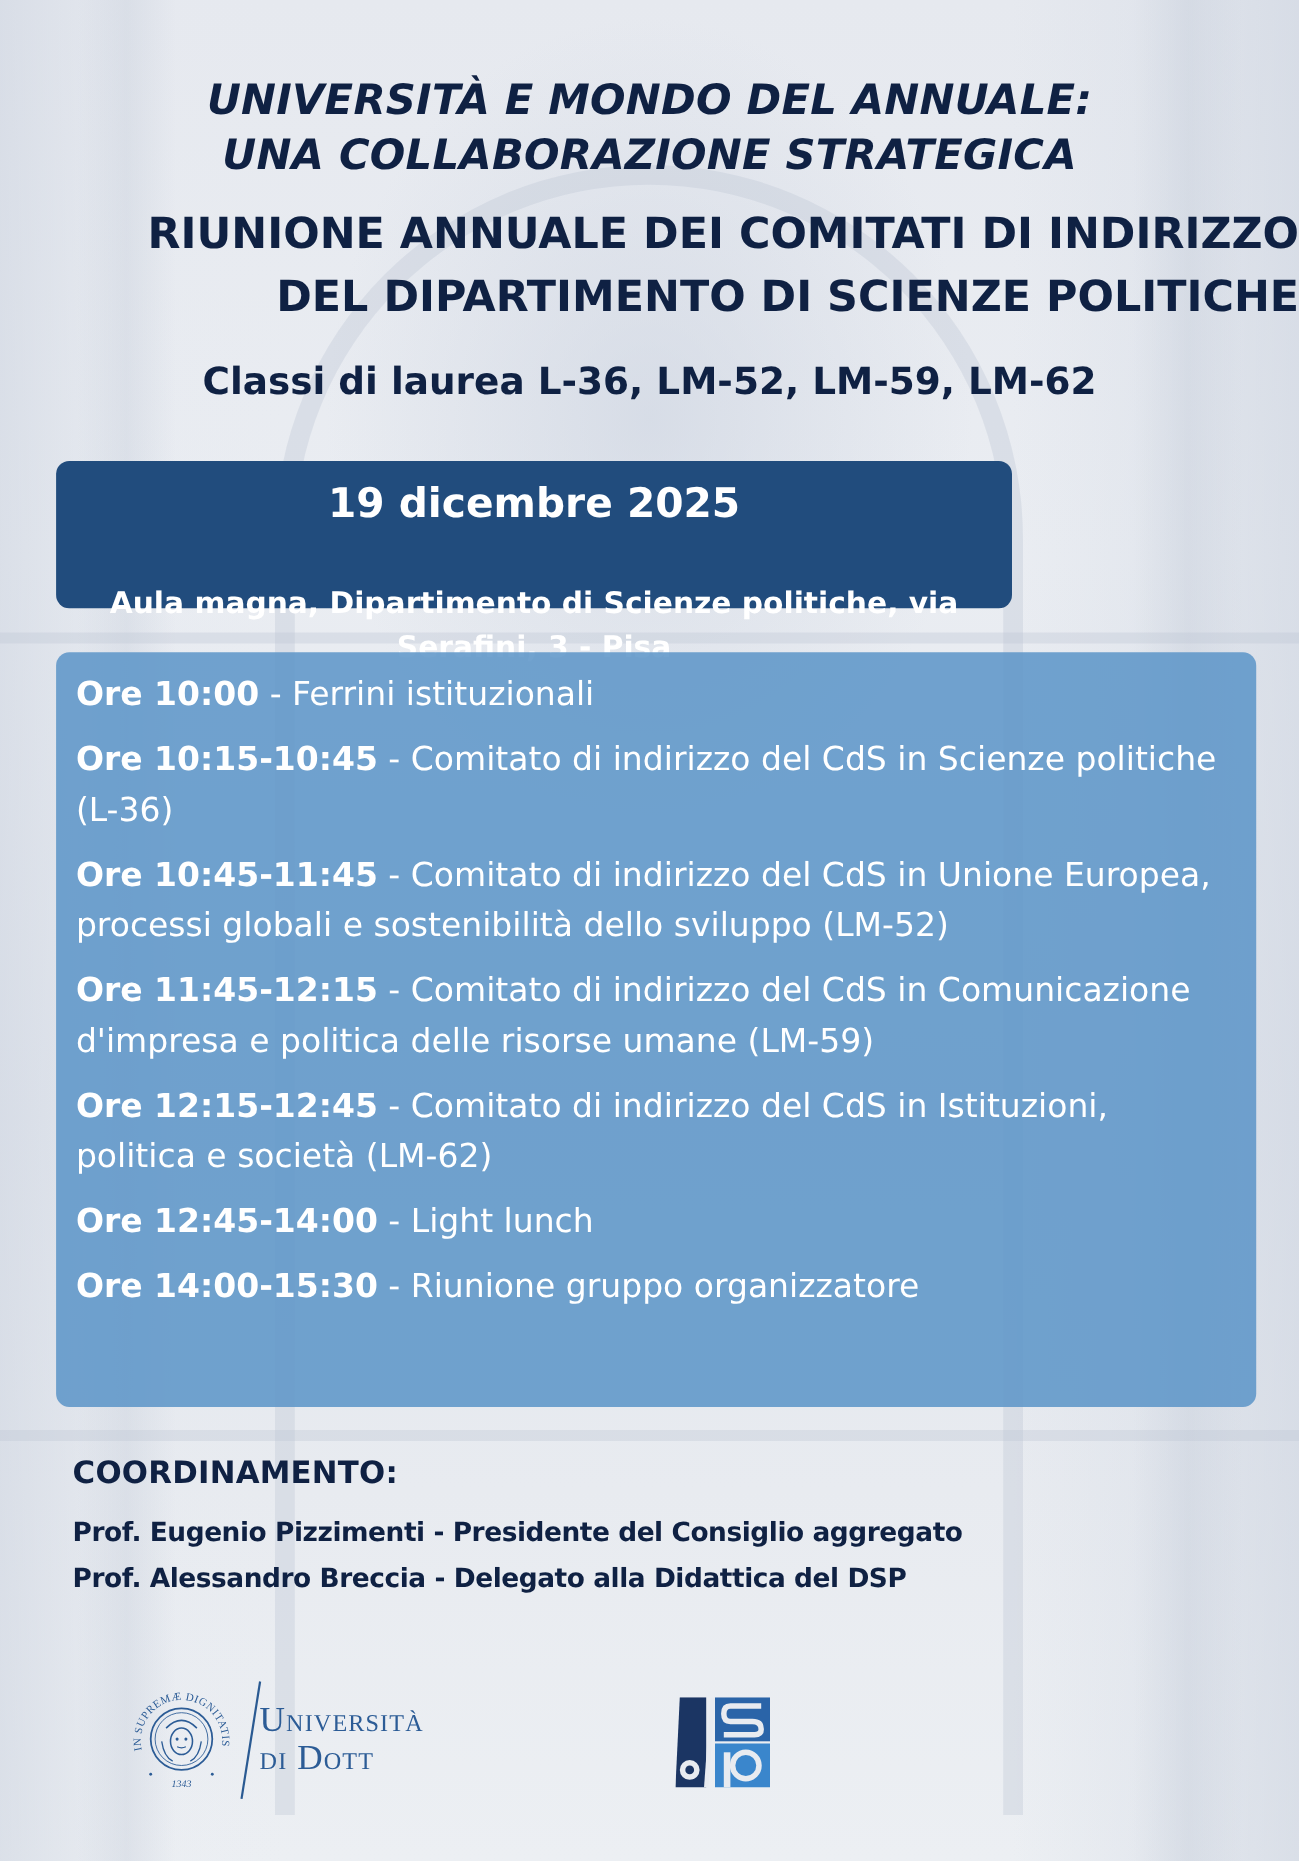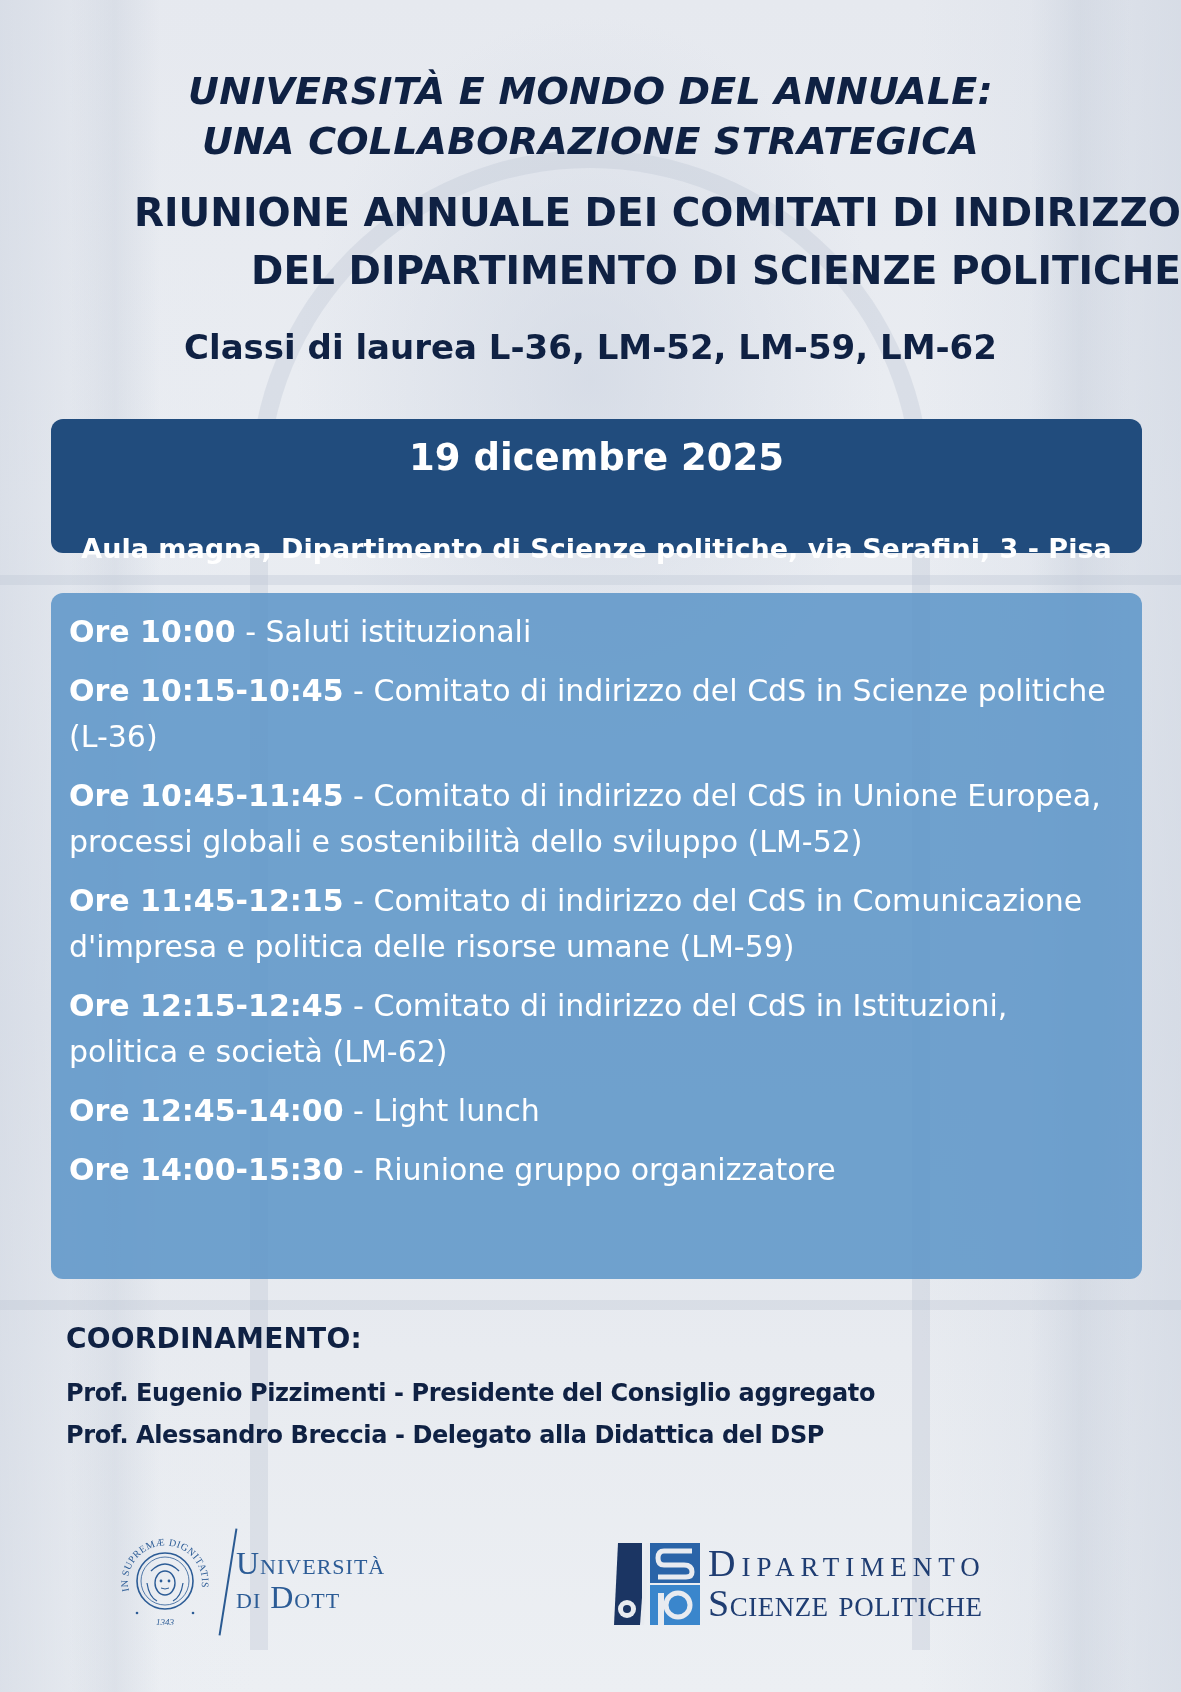--- a/index.html
+++ b/index.html
@@ -62,21 +62,21 @@
     .subtitle {
       position: absolute; left: 0; width: 1181px; top: 325px;
       text-align: center;
       font-family: "DejaVu Sans", sans-serif;
       font-weight: bold;
       font-size: 34px; line-height: 44px;
       color: #0f2143;
     }
 
     .date-box {
-      position: absolute; left: 51px; top: 419px; width: 1091px; height: 134px;
+      position: absolute; left: 51px; top: 419px; width: 869px; height: 134px;
       background: #214c7d;
       border-radius: 12px;
       color: #ffffff;
       text-align: center;
       font-family: "DejaVu Sans", sans-serif;
       font-weight: bold;
     }
     .date-box .date {
       position: absolute; left: 0; width: 100%; top: 16px;
       font-size: 37px; line-height: 46px;
@@ -169,21 +169,21 @@
 
   <div class="subtitle">Classi di laurea L-36, LM-52, LM-59, LM-62</div>
 
   <div class="date-box">
     <div class="date">19 dicembre 2025</div>
     <div class="venue">Aula magna, Dipartimento di Scienze politiche, via Serafini, 3 - Pisa</div>
   </div>
 
   <div class="program-box">
     <div class="program-item">
-      <span class="time">Ore 10:00</span><span class="desc"> - Saluti istituzionali</span>
+      <span class="time">Ore 10:00</span><span class="desc"> - Ferrini istituzionali</span>
     </div>
     <div class="program-item">
       <span class="time">Ore 10:15-10:45</span><span class="desc"> - Comitato di indirizzo del CdS in Scienze politiche (L-36)</span>
     </div>
     <div class="program-item">
       <span class="time">Ore 10:45-11:45</span><span class="desc"> - Comitato di indirizzo del CdS in Unione Europea, processi globali e sostenibilità dello sviluppo (LM-52)</span>
     </div>
     <div class="program-item">
       <span class="time">Ore 11:45-12:15</span><span class="desc"> - Comitato di indirizzo del CdS in Comunicazione d'impresa e politica delle risorse umane (LM-59)</span>
     </div>
@@ -239,19 +239,15 @@
       <circle cx="13" cy="66" r="4" fill="#1b3563"></circle>
       <path d="M32 0 L36 0 L30 82 L26 82 Z" fill="#e8ebf0"></path>
 
       <rect x="36" y="0" width="50" height="40" fill="#2a64a8"></rect>
       <path d="M78 8 L50 8 Q44 8 44 15 Q44 22 50 22 L70 22 Q78 22 78 29 Q78 34 72 34 L44 34" fill="none" stroke="#e8ebf0" stroke-width="5"></path>
 
       <rect x="36" y="42" width="50" height="40" fill="#3a86cc"></rect>
       <circle cx="64" cy="62" r="12" fill="none" stroke="#e8ebf0" stroke-width="5"></circle>
       <rect x="44" y="50" width="6" height="32" fill="#e8ebf0"></rect>
     </svg>
-    <div class="dsp-text">
-      <div class="l1">Dipartimento</div>
-      <div class="l2">Scienze politiche</div>
-    </div>
   </div>
 
 </div>
 
 </body></html>

